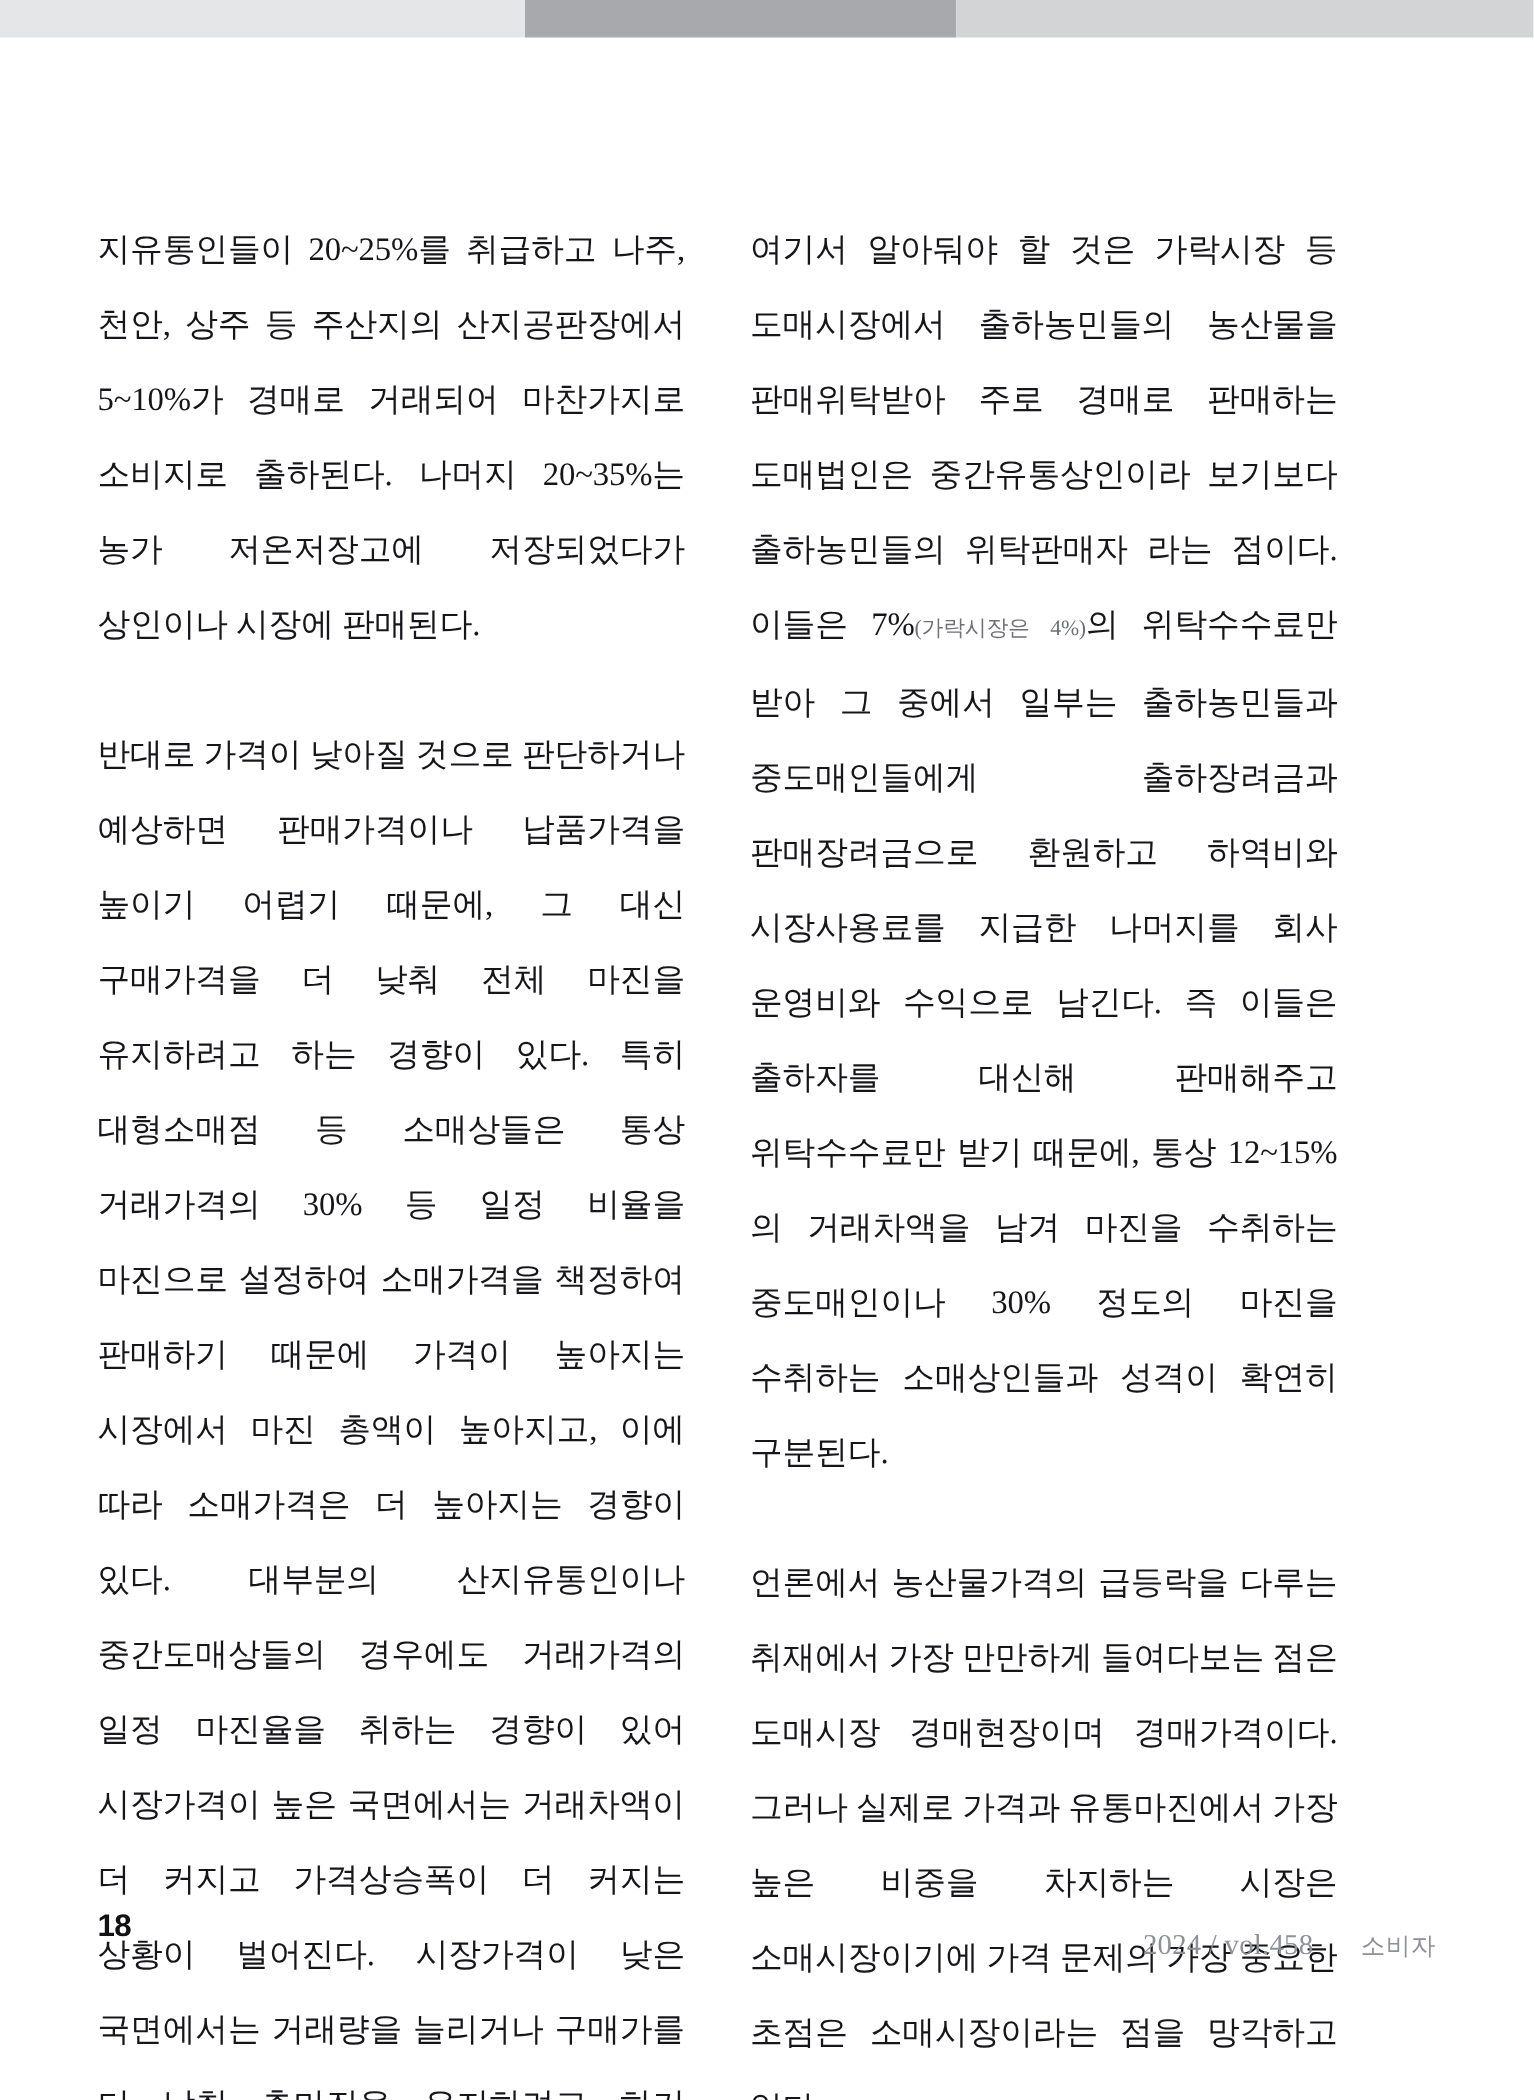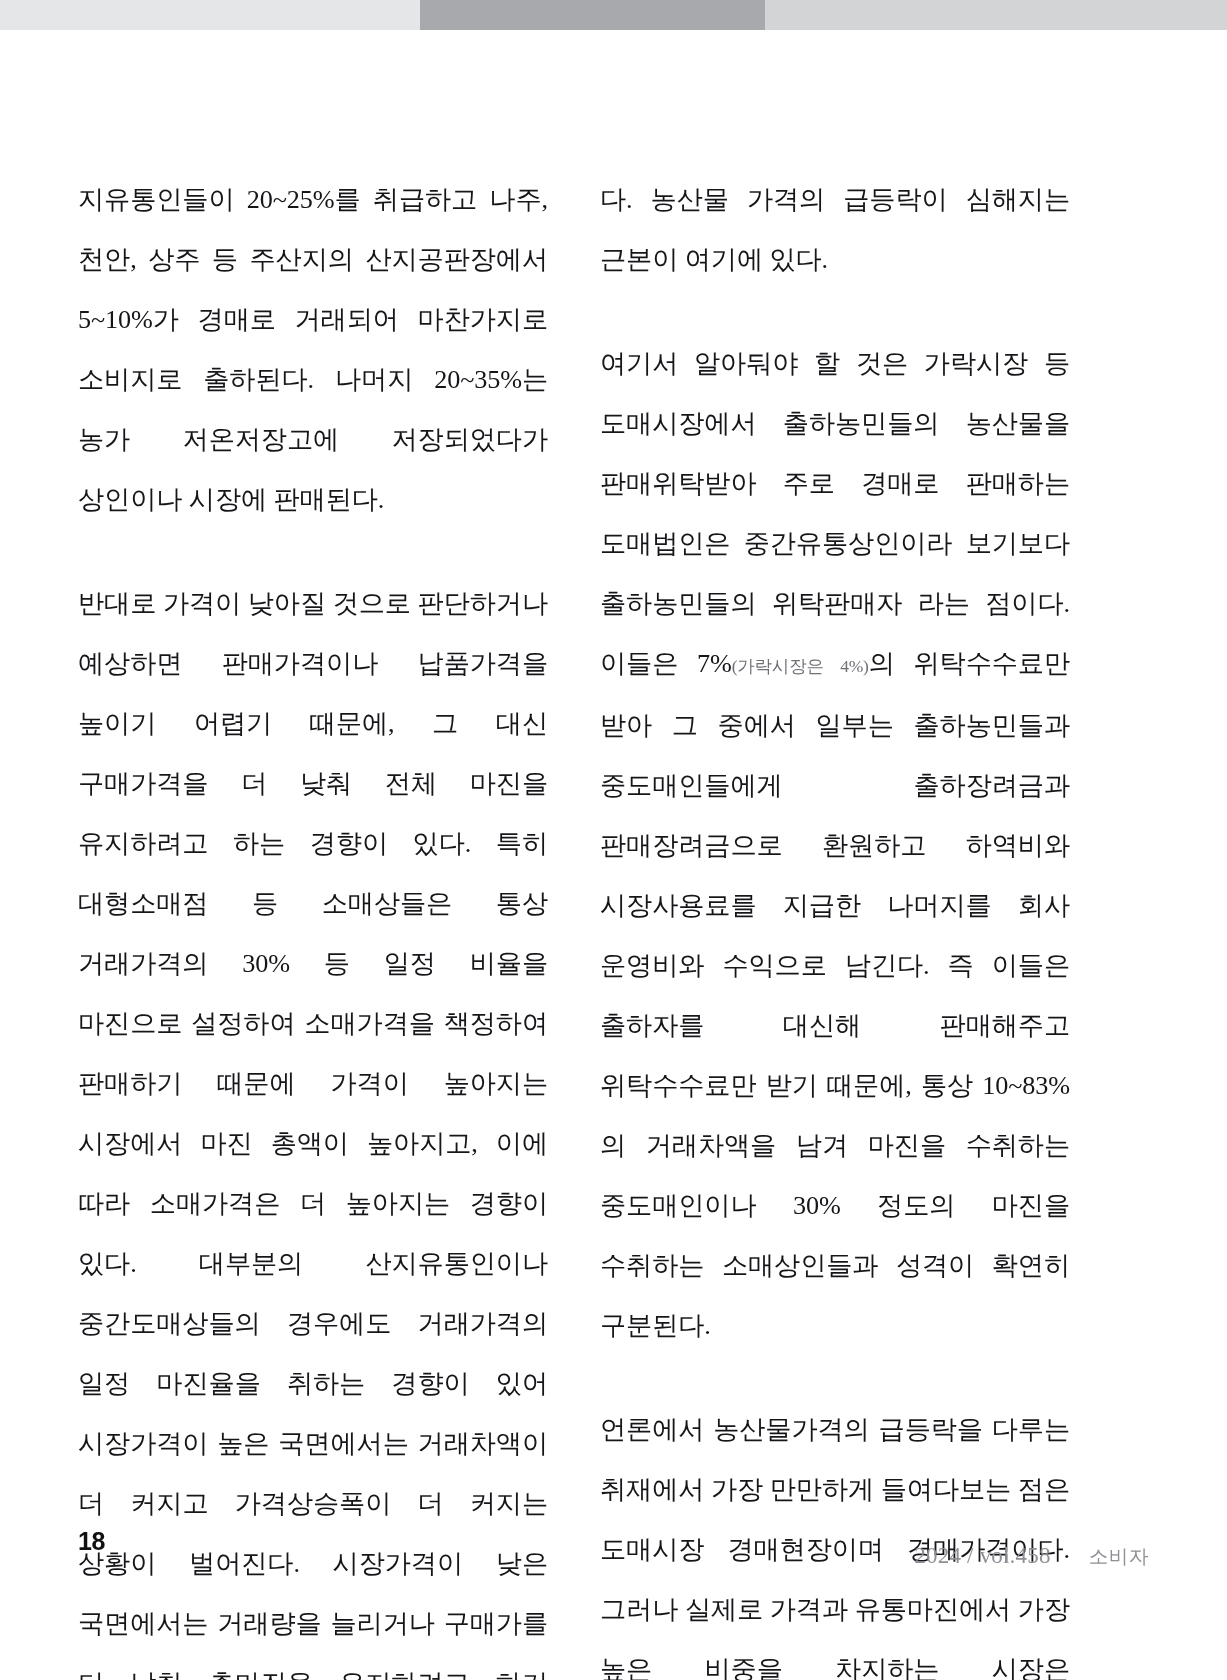--- a/index.html
+++ b/index.html
@@ -115,22 +115,21 @@
   </div>
 
   <div class="content">
 
     <div class="column">
       <p class="para">지유통인들이 20~25%를 취급하고 나주, 천안, 상주 등 주산지의 산지공판장에서 5~10%가 경매로 거래되어 마찬가지로 소비지로 출하된다. 나머지 20~35%는 농가 저온저장고에 저장되었다가 상인이나 시장에 판매된다.</p>
       <p class="para">반대로 가격이 낮아질 것으로 판단하거나 예상하면 판매가격이나 납품가격을 높이기 어렵기 때문에, 그 대신 구매가격을 더 낮춰 전체 마진을 유지하려고 하는 경향이 있다. 특히 대형소매점 등 소매상들은 통상 거래가격의 30% 등 일정 비율을 마진으로 설정하여 소매가격을 책정하여 판매하기 때문에 가격이 높아지는 시장에서 마진 총액이 높아지고, 이에 따라 소매가격은 더 높아지는 경향이 있다. 대부분의 산지유통인이나 중간도매상들의 경우에도 거래가격의 일정 마진율을 취하는 경향이 있어 시장가격이 높은 국면에서는 거래차액이 더 커지고 가격상승폭이 더 커지는 상황이 벌어진다. 시장가격이 낮은 국면에서는 거래량을 늘리거나 구매가를 더 낮춰 총마진을 유지하려고 하기 때문에 시장가격 하락폭이 더 커지는 상황이 벌어진</p>
     </div>
 
     <div class="column">
-      <p class="para">다. 농산물 가격의 급등락이 심해지는 근본이 여기에 있다.</p>
-      <p class="para"><span>여기서 알아둬야 할 것은 가락시장 등 도매시장에서 출하농민들의 농산물을 판매위탁받아 주로 경매로 판매하는 도매법인은 중간유통상인이라 보기보다 출하농민들의 위탁판매자 라는 점이다. 이들은 7%</span><span class="annot">(가락시장은 4%)</span><span>의 위탁수수료만 받아 그 중에서 일부는 출하농민들과 중도매인들에게 출하장려금과 판매장려금으로 환원하고 하역비와 시장사용료를 지급한 나머지를 회사 운영비와 수익으로 남긴다. 즉 이들은 출하자를 대신해 판매해주고 위탁수수료만 받기 때문에, 통상 10~83%의 거래차액을 남겨 마진을 수취하는 중도매인이나 30% 정도의 마진을 수취하는 소매상인들과 성격이 확연히 구분된다.</span></p>
+      <p class="para"><span>여기서 알아둬야 할 것은 가락시장 등 도매시장에서 출하농민들의 농산물을 판매위탁받아 주로 경매로 판매하는 도매법인은 중간유통상인이라 보기보다 출하농민들의 위탁판매자 라는 점이다. 이들은 7%</span><span class="annot">(가락시장은 4%)</span><span>의 위탁수수료만 받아 그 중에서 일부는 출하농민들과 중도매인들에게 출하장려금과 판매장려금으로 환원하고 하역비와 시장사용료를 지급한 나머지를 회사 운영비와 수익으로 남긴다. 즉 이들은 출하자를 대신해 판매해주고 위탁수수료만 받기 때문에, 통상 12~15%의 거래차액을 남겨 마진을 수취하는 중도매인이나 30% 정도의 마진을 수취하는 소매상인들과 성격이 확연히 구분된다.</span></p>
       <p class="para">언론에서 농산물가격의 급등락을 다루는 취재에서 가장 만만하게 들여다보는 점은 도매시장 경매현장이며 경매가격이다. 그러나 실제로 가격과 유통마진에서 가장 높은 비중을 차지하는 시장은 소매시장이기에 가격 문제의 가장 중요한 초점은 소매시장이라는 점을 망각하고 있다.</p>
 
     </div>
 
   </div>
 
   <div class="footer">
     <div class="page-number">18</div>
     <div class="colophon">
       <span class="issue">2024 / vol.458</span>

